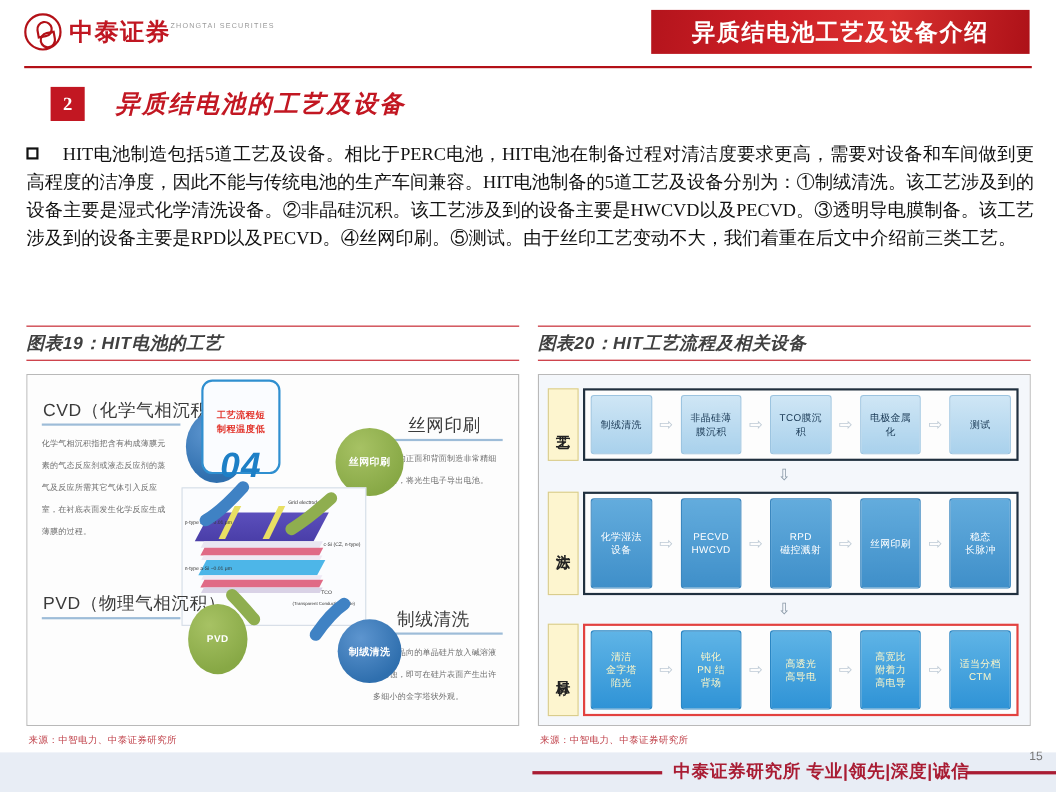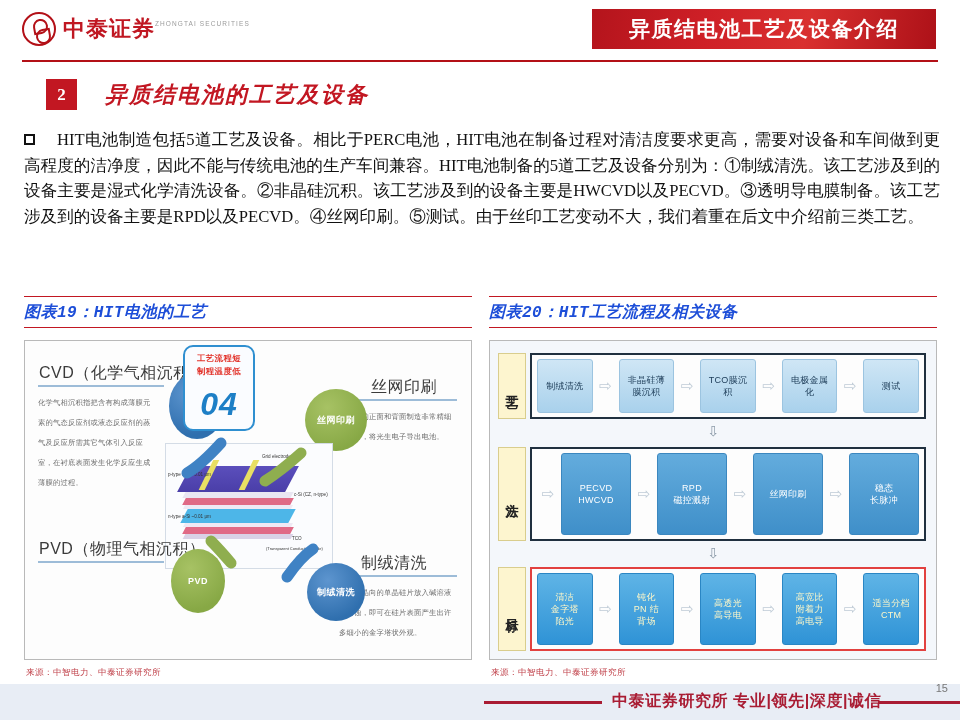--- a/index.html
+++ b/index.html
@@ -59,22 +59,22 @@
   .para {
     font-size: 16.6px; line-height: 25.6px; color: #111; text-align: justify;
     font-family: "Liberation Serif", "DejaVu Serif", serif;
   }
   .para b { font-weight: normal; }
 
   
   .fig-cap {
     position: absolute; height: 32px; display: flex; align-items: center;
     border-top: 1.6px solid #c21722; border-bottom: 1.6px solid #c21722;
-    color: #1d4ed8; font-size: 16px; font-weight: bold; font-style: italic;
-    font-family: Liberation Mono, monospace; letter-spacing: .5px;
+    color: #404040; font-size: 16px; font-weight: bold; font-style: italic;
+    font-family: Liberation Sans, sans-serif; letter-spacing: .5px;
   }
   #cap19 { left: 24px; top: 296px; width: 448px; }
   #cap20 { left: 489px; top: 296px; width: 448px; }
 
   
   .fig-frame { position: absolute; border: 1px solid #b9b9b9; background: #fff; overflow: hidden; }
   #fig19 { left: 24px; top: 340px; width: 448px; height: 320px; }
   #fig20 { left: 489px; top: 340px; width: 448px; height: 320px; }
 
   .src-note {
@@ -94,21 +94,21 @@
   }
   .f19-ell {
     position: absolute; border-radius: 50%; display: flex; align-items: center; justify-content: center;
     color: #ffffff; font-size: 9px; letter-spacing: .5px; font-weight: bold;
   }
   .ell-blue { background: radial-gradient(circle at 36% 30%, #5d95cf, #2f6fae 72%); }
   .ell-green { background: radial-gradient(circle at 36% 30%, #a7c264, #87a845 74%); }
   .callout {
     position: absolute; left: 158px; top: 4px; width: 72px; height: 86px;
     border: 2px solid #2f8fd0; border-radius: 10px; background: #fafcff;
-    display: flex; flex-direction: column; align-items: center; justify-content: flex-start; padding-top: 5px;
+    display: flex; flex-direction: column; align-items: center; justify-content: flex-start; padding-top: 24px;
   }
   .callout .c-l1, .callout .c-l2 { font-size: 8.4px; color: #e2342c; font-weight: bold; line-height: 13px; letter-spacing: .4px; }
   .callout .c-num { font-size: 32px; color: #1d7fc6; font-weight: bold; font-style: italic; margin-top: 8px; letter-spacing: 1px; }
 
   
   .cell-box {
     position: absolute; left: 140px; top: 102px; width: 168px; height: 126px;
     background: #fbfcfe; border: 1px solid #d4dce6;
   }
   .cell-stack { position: absolute; left: 18px; top: 22px; width: 108px; height: 70px; }
@@ -287,20 +287,24 @@
           </div>
         <div class="arw grey">⇨</div>
         <div class="pbox light">
             <span>测试</span>
           </div>
       </div>
       <div class="vsep" style="top:82px;">⇩</div>
 
       <div class="row-tag" style="left:8px; top:106px; height:94px;">方法</div>
       <div class="row-frame rf-dark" style="left:40px; top:106px; right:10px; height:94px;">
+        <div class="pbox mid">
+            <span>化学湿法</span>
+            <span>设备</span>
+          </div>
         <div class="arw grey">⇨</div>
         <div class="pbox mid">
             <span>PECVD</span>
             <span>HWCVD</span>
           </div>
         <div class="arw grey">⇨</div>
         <div class="pbox mid">
             <span>RPD</span>
             <span>磁控溅射</span>
           </div>

